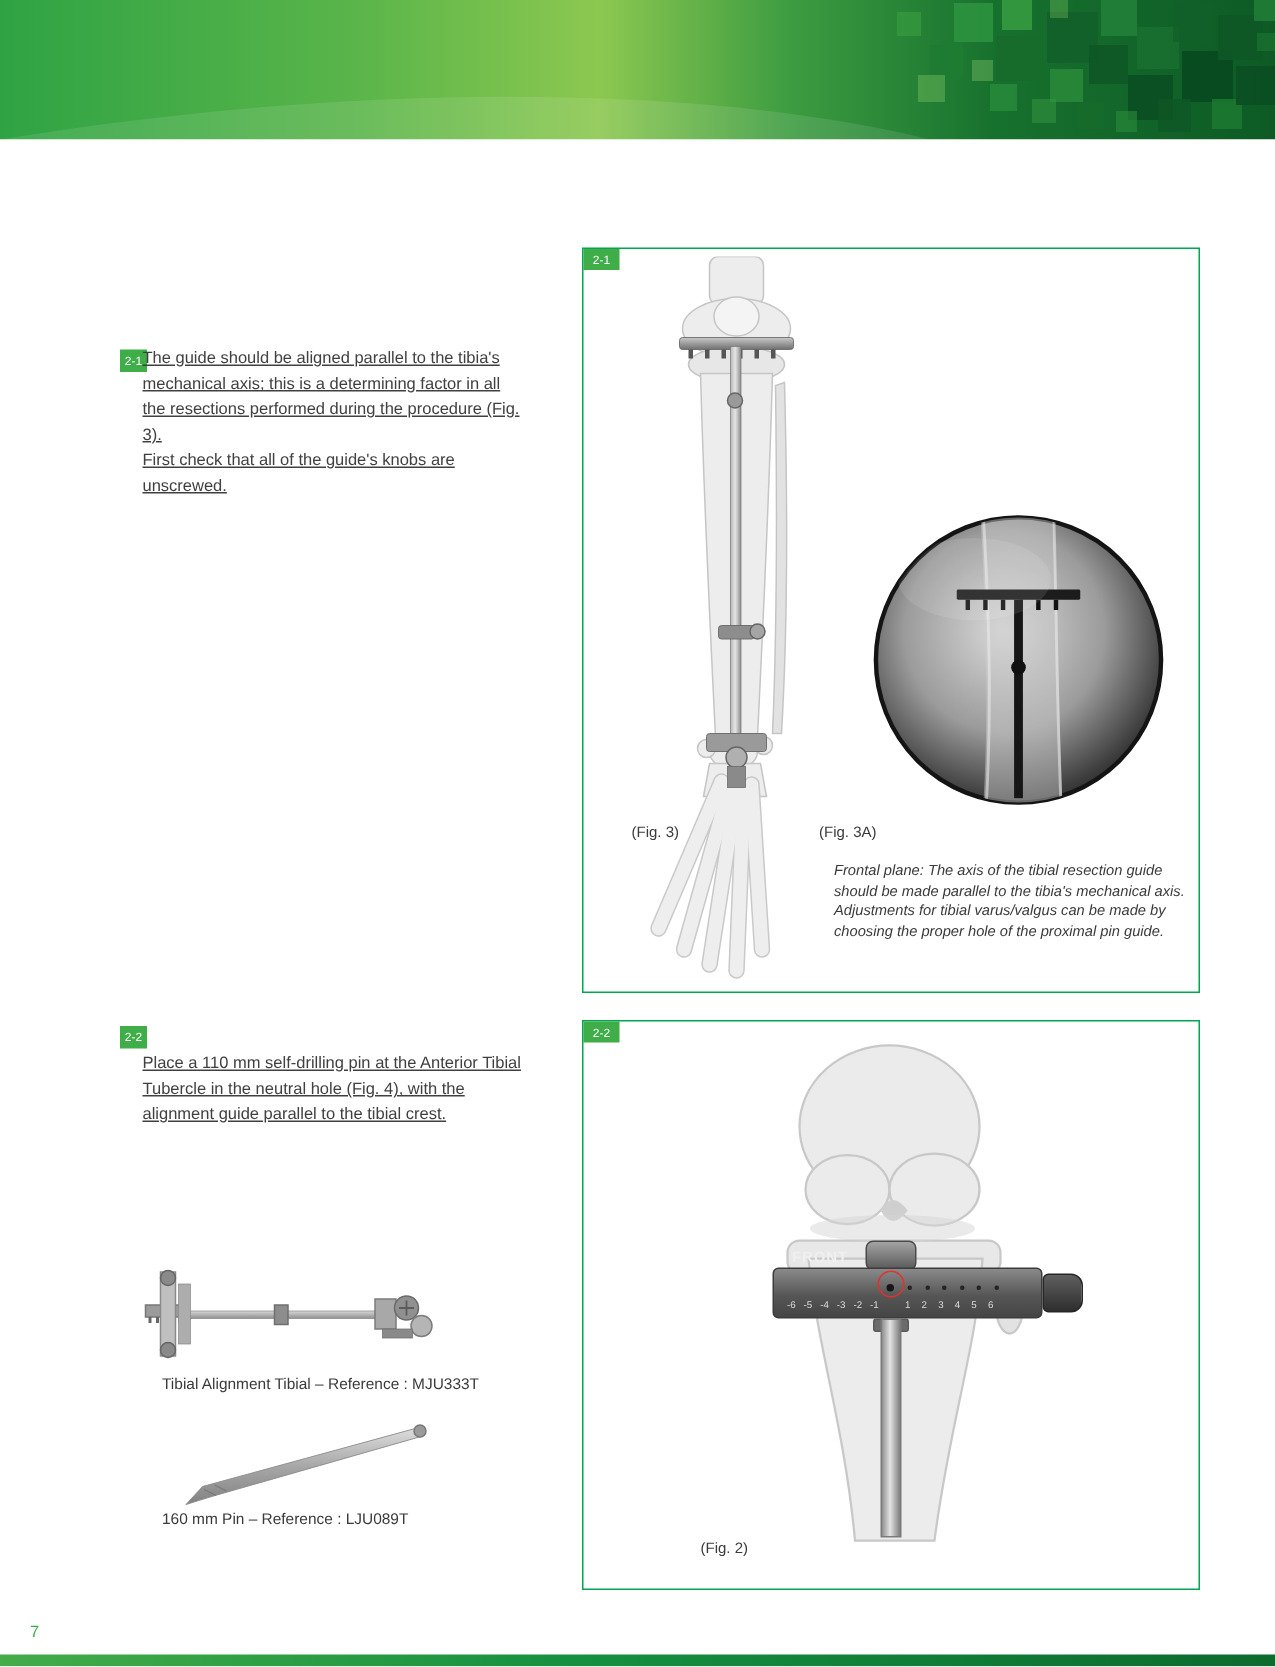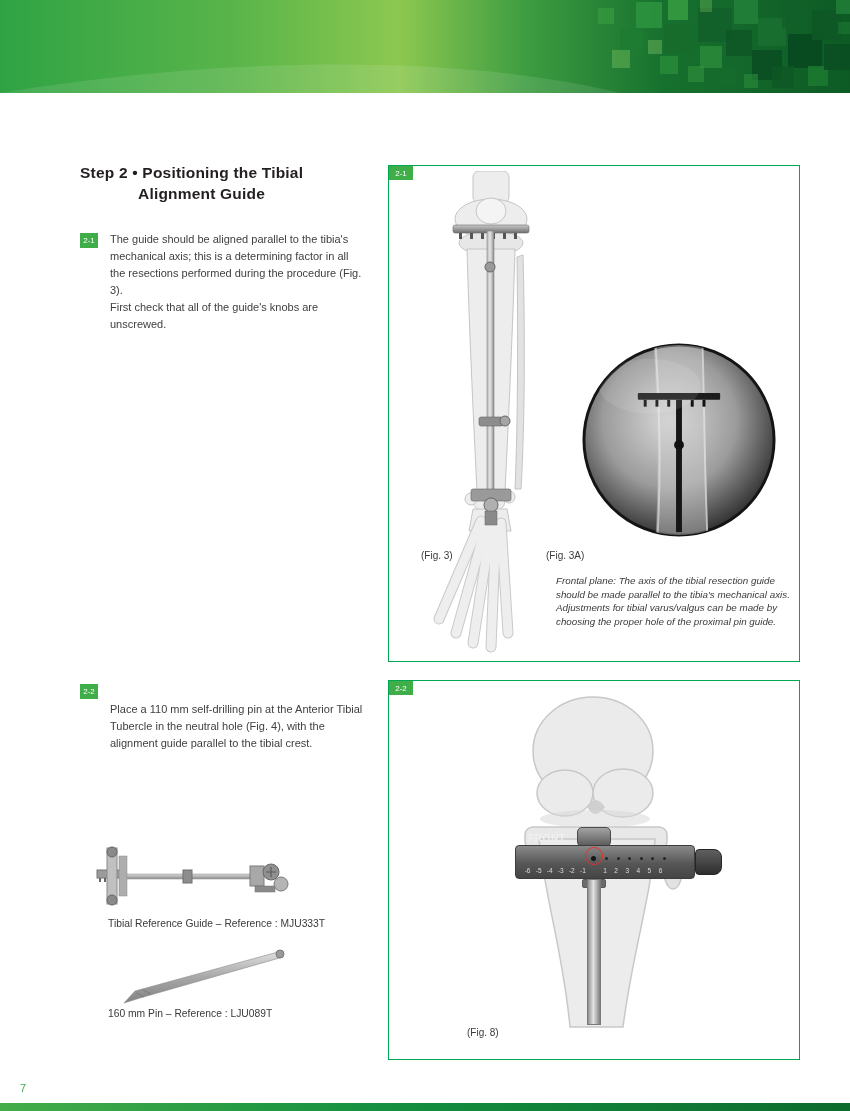--- a/index.html
+++ b/index.html
@@ -16,21 +16,21 @@
   
   .step-title { position:absolute; left:80px; top:162px; font-size:15.5px; font-weight:bold;
     color:#231f20; line-height:21px; letter-spacing:.2px; }
   .step-title .l2 { display:block; padding-left:58px; }
 
   .badge { position:absolute; width:18px; height:15px; background:#3fae49; color:#fff;
     font-size:8px; display:flex; align-items:center; justify-content:center; }
   .b21 { left:80px; top:233px; }
   .b22 { left:80px; top:684px; }
 
-  .copy { position:absolute; left:110px; width:252px; font-size:11px; line-height:17px; color:#404040; }
+  .copy { position:absolute; left:95px; width:252px; font-size:11px; line-height:17px; color:#404040;text-decoration:underline; }
   .c21 { top:231px; }
   .c21 p + p { }
   .c22 { top:682px; width:262px;margin-top:19px; }
 
   .guide-drawing { position:absolute; left:95px; top:838px; }
   .pin-drawing   { position:absolute; left:110px; top:946px; }
   .ref-caption { position:absolute; left:108px; font-size:10.3px; color:#3a3a3a; }
   .rc1 { top:918px; }
   .rc2 { top:1008px; }
 
@@ -117,21 +117,20 @@
         <rect x="772" y="66" width="22" height="22" fill="#0e5826" opacity="0.8"></rect>
         <rect x="838" y="22" width="12" height="12" fill="#196f2f" opacity="0.8"></rect>
         <rect x="836" y="0" width="14" height="14" fill="#23813a" opacity="0.8"></rect>
         <rect x="612" y="50" width="18" height="18" fill="#8bd06a" opacity="0.35"></rect>
         <rect x="648" y="40" width="14" height="14" fill="#a5dd7f" opacity="0.3"></rect>
         <rect x="700" y="0" width="12" height="12" fill="#8bd06a" opacity="0.3"></rect>
       </g>
     </svg>
   </div>
 
-  <h1 class="step-title"><span class="l1">Step 2 • Positioning the Tibial</span><span class="l2">Alignment Guide</span></h1>
 
   <div class="badge b21">2-1</div>
   <div class="copy c21">
     <p>The guide should be aligned parallel to the tibia's mechanical axis; this is a determining factor in all the resections performed during the procedure (Fig. 3).</p>
     <p>First check that all of the guide's knobs are unscrewed.</p>
   </div>
 
   <div class="badge b22">2-2</div>
   <div class="copy c22">
     <p>Place a 110 mm self-drilling pin at the Anterior Tibial Tubercle in the neutral hole (Fig. 4), with the alignment guide parallel to the tibial crest.</p>
@@ -155,21 +154,21 @@
     <rect x="24" y="18" width="8" height="40" fill="#adadad" stroke="#8a8a8a" stroke-width="0.5"></rect>
     <circle cx="17" cy="14" r="5" fill="#8a8a8a" stroke="#666"></circle>
     <circle cx="17" cy="62" r="5" fill="#8a8a8a" stroke="#666"></circle>
     <rect x="88" y="32" width="9" height="13" fill="#8d8d8d" stroke="#6f6f6f"></rect>
     <rect x="155" y="28" width="14" height="20" fill="#a8a8a8" stroke="#7c7c7c"></rect>
     <circle cx="176" cy="34" r="8" fill="#909090" stroke="#6a6a6a"></circle>
     <path d="M171,34 h10 M176,29 v10" stroke="#5c5c5c" stroke-width="1.2"></path>
     <circle cx="186" cy="46" r="7" fill="#b5b5b5" stroke="#7c7c7c"></circle>
     <rect x="160" y="48" width="20" height="6" fill="#8a8a8a" stroke="#6f6f6f" stroke-width="0.5"></rect>
   </svg>
-  <div class="ref-caption rc1">Tibial Reference Guide – Reference : MJU333T</div>
+  <div class="ref-caption rc1">Tibial Alignment Tibial – Reference : MJU333T</div>
 
   <svg class="pin-drawing" width="175" height="62">
     <defs>
       <linearGradient id="pinGrad" x1="0" y1="0" x2="0" y2="1">
         <stop offset="0" stop-color="#dedede"></stop>
           <stop offset="0.5" stop-color="#a7a7a7"></stop>
           <stop offset="1" stop-color="#828282"></stop>
       </linearGradient>
     </defs>
     <polygon points="168,6 173,11 30,52 14,57 25,45" fill="url(#pinGrad)" stroke="#8a8a8a" stroke-width="0.6"></polygon>
@@ -325,19 +324,19 @@
       <span>2</span>
       <span>3</span>
       <span>4</span>
       <span>5</span>
       <span>6</span>
     </div>
     <div class="red-circle"></div>
     <div class="rod-collar"></div>
     <div class="rod"></div>
 
-    <div class="fig-caption fc4">(Fig. 8)</div>
+    <div class="fig-caption fc4">(Fig. 2)</div>
   </div>
 
   <div class="page-num">7</div>
   <div class="footer-bar"></div>
 
 </div>
 
 </body></html>

